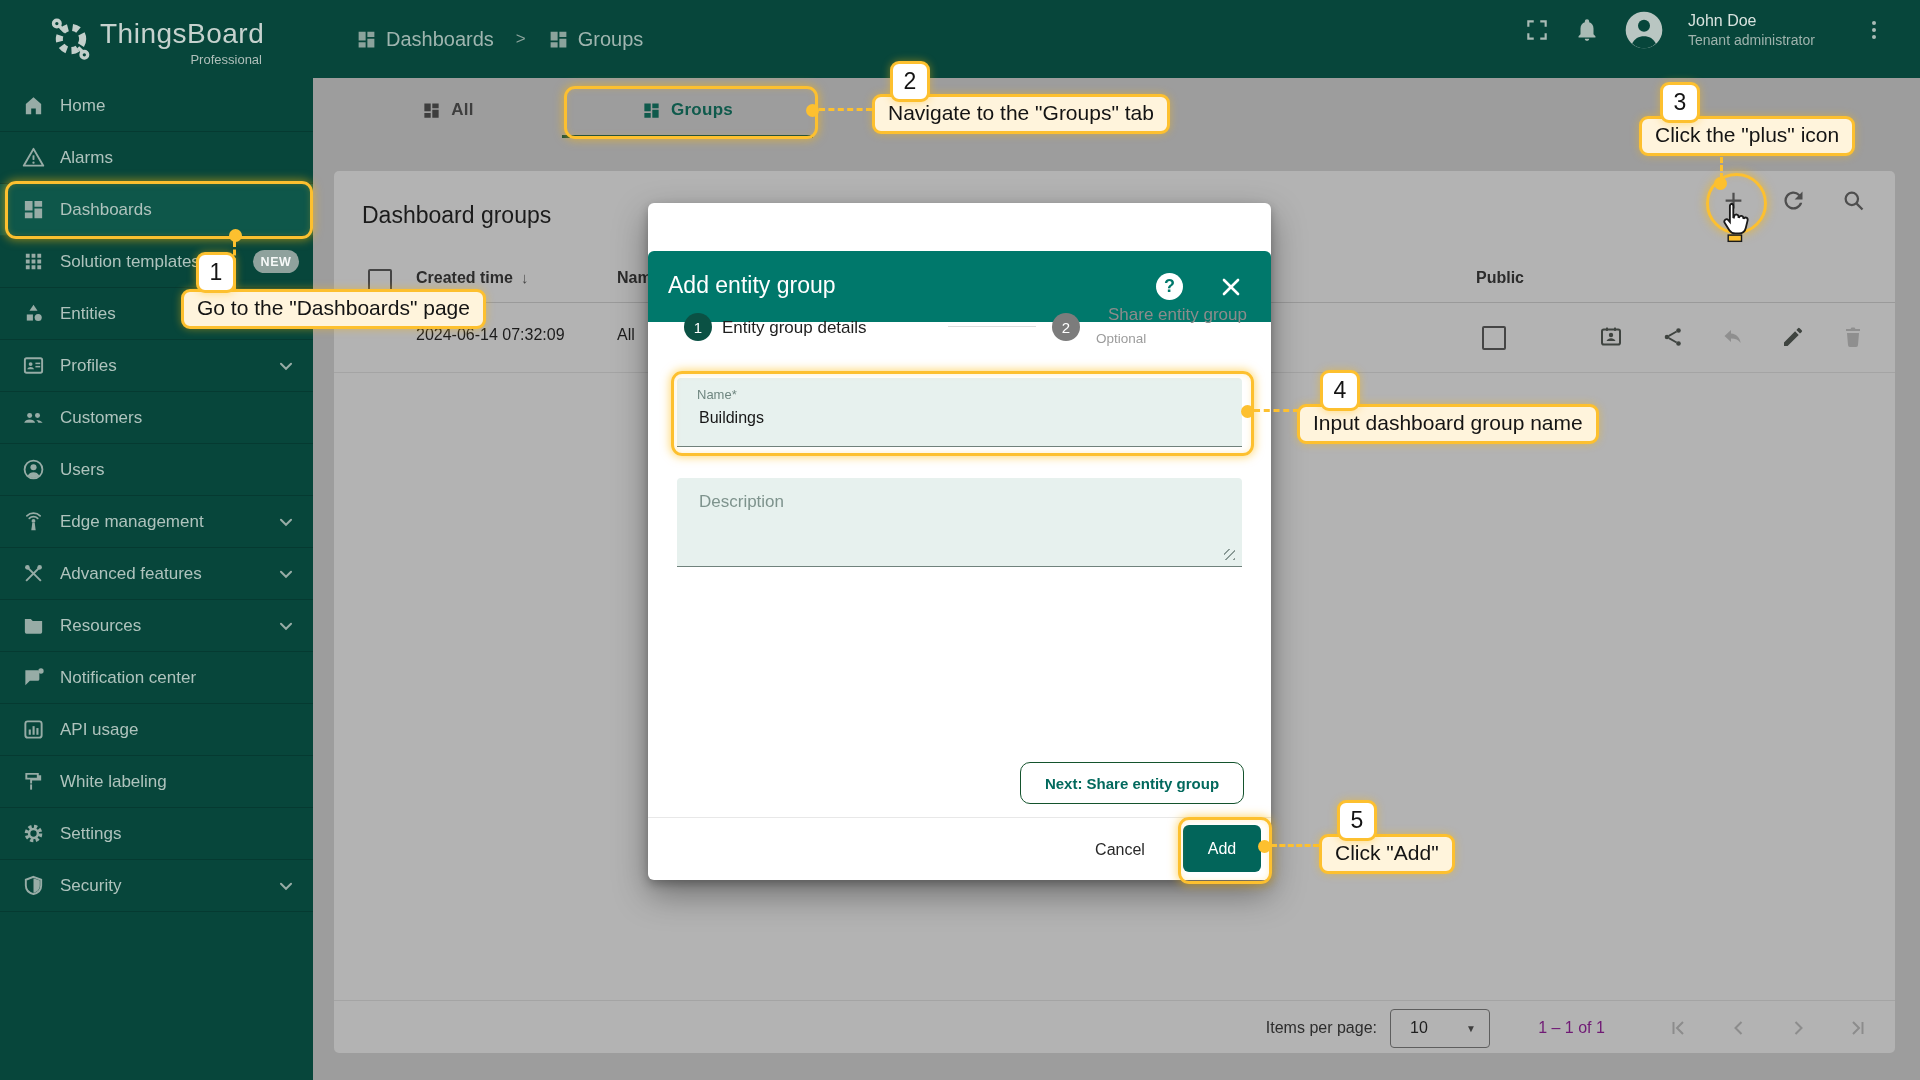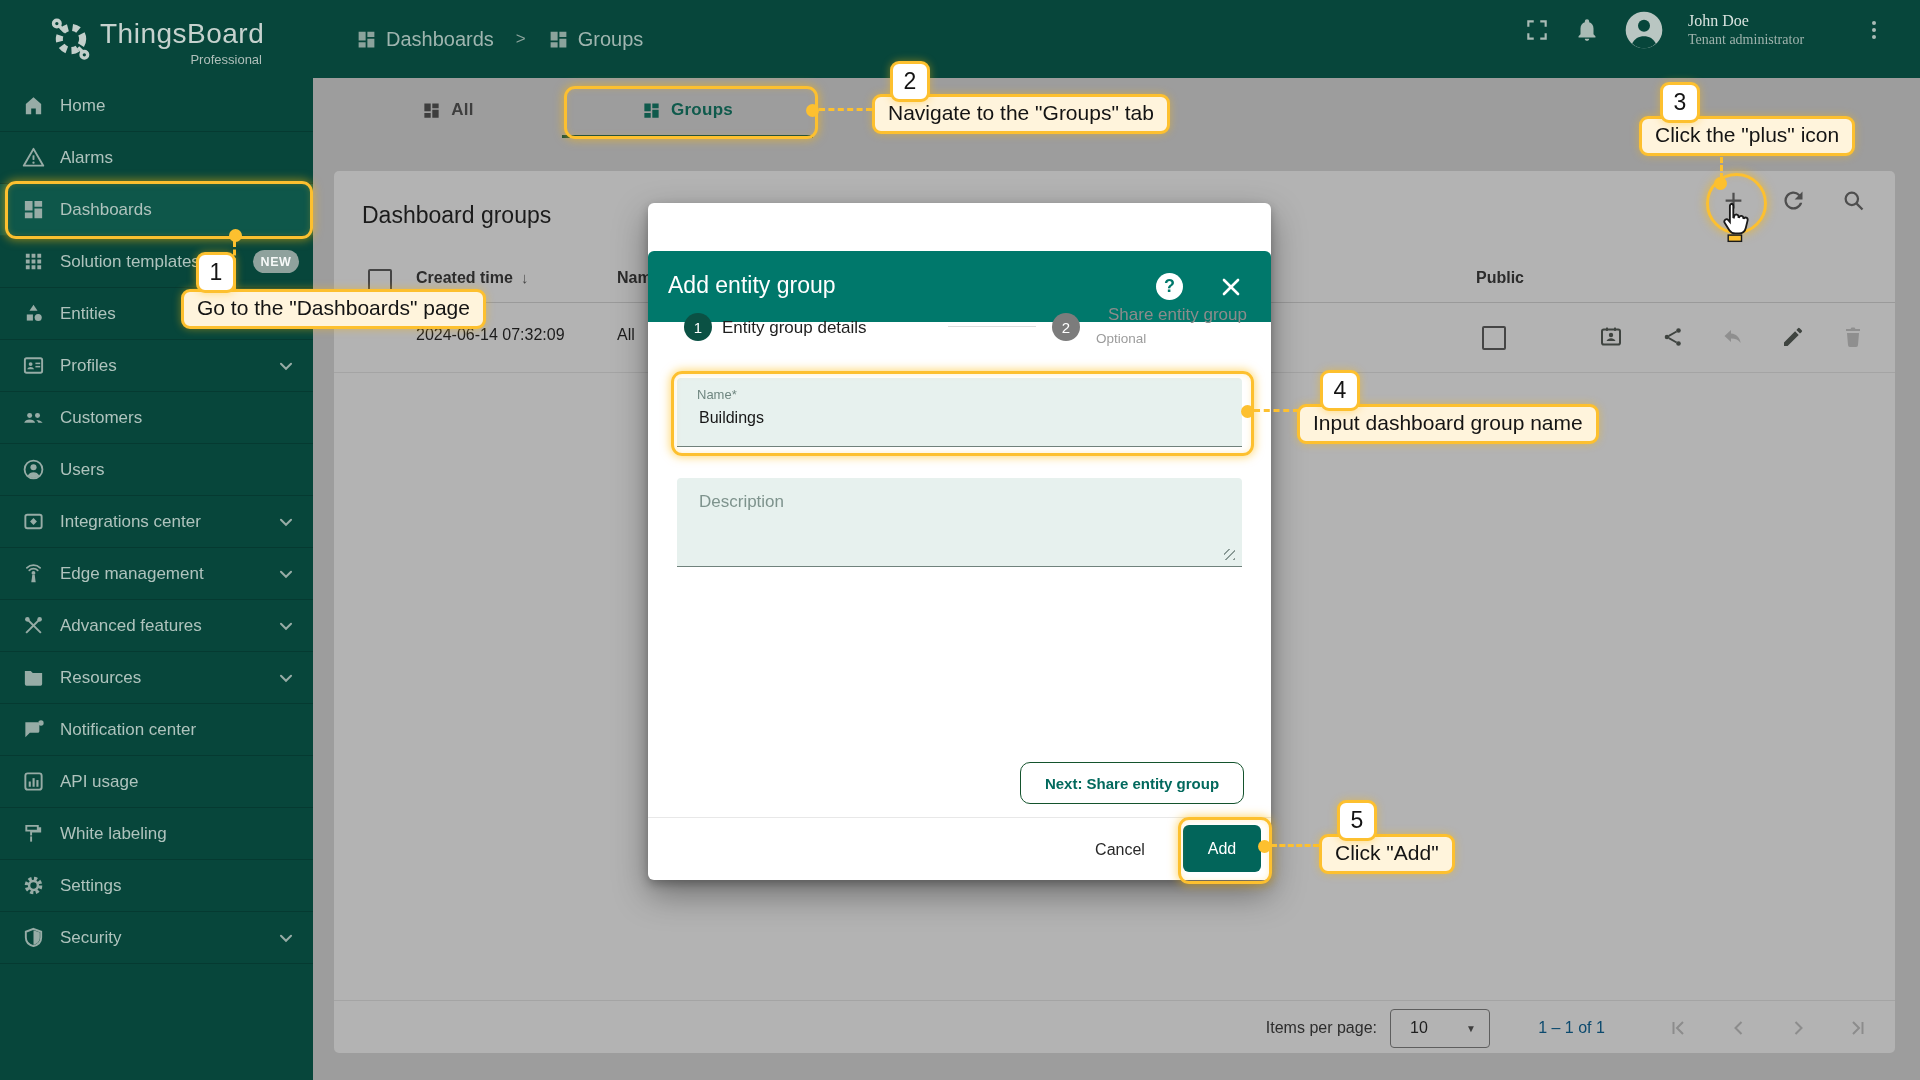--- a/index.html
+++ b/index.html
@@ -20,21 +20,21 @@
   .chev{position:absolute;right:16px;width:22px;height:22px;color:#97ACA6;}
   .new-badge{position:absolute;left:253px;top:14px;width:46px;height:23px;border-radius:12px;background:#8FA29D;color:#F6F9F8;
     font-size:12.5px;font-weight:bold;letter-spacing:.6px;display:flex;align-items:center;justify-content:center;}
 
   
   .topbar{position:absolute;left:313px;top:0;width:1607px;height:78px;background:#07463B;z-index:10;display:flex;align-items:center;}
   .crumbs{display:flex;align-items:center;margin-left:43px;color:#9FB5AF;}
   .crumb-ic{width:21px;height:21px;color:#8BA39C;margin-right:9px;}
   .crumb-txt{font-size:20px;font-weight:500;}
   .crumb-sep{margin:0 22px;font-size:17px;color:#8BA39C;}
-  .top-right{position:absolute;right:0;top:0;height:60px;display:flex;align-items:center;gap:24px;padding-right:34px;font-family:Liberation Serif, serif;}
+  .top-right{position:absolute;right:0;top:0;height:60px;display:flex;align-items:center;gap:24px;padding-right:34px;}
   .tbic{width:26px;height:26px;color:#A9BBB5;cursor:pointer;}
   .avatar{width:40px;height:40px;}
   .uinfo{width:150px;line-height:1.35;}
   .uname{font-size:16px;color:#D9E3DF;}
   .urole{font-size:14px;color:#9FB3AD;}
   .kebab{width:24px;height:24px;color:#A9BBB5;cursor:pointer;}
 
   
   .tabstrip{position:absolute;left:313px;top:78px;width:1607px;height:64px;background:#9D9D9D;}
   .tab{position:absolute;top:0;height:64px;display:flex;align-items:center;justify-content:center;gap:10px;cursor:pointer;}
@@ -54,21 +54,21 @@
   .th{position:absolute;font-size:16px;font-weight:bold;color:#2C2C2C;top:13px;}
   .td{position:absolute;font-size:16px;color:#1C1C1C;top:24px;}
   .sort-arrow{font-size:15px;color:#4A4A4A;margin-left:8px;}
   .ric{position:absolute;top:23px;width:24px;height:24px;cursor:pointer;}
   .ric.dark{color:#3F4440;} .ric.dim{color:#8F8F8F;}
   .pagrow{position:absolute;left:0;top:829px;width:1561px;height:53px;border-top:1px solid #A4A4A4;}
   .pg-label{position:absolute;left:903px;top:18px;width:140px;text-align:right;font-size:16px;color:#2D2D2D;}
   .pg-select{position:absolute;left:1056px;top:8px;width:98px;height:37px;border:1.5px solid #5E5E5E;border-radius:4px;cursor:pointer;}
   .pg-select .val{position:absolute;left:19px;top:9px;font-size:16px;color:#1E1E1E;}
   .pg-select .caret{position:absolute;right:13px;top:13px;font-size:10px;color:#3E3E3E;}
-  .pg-range{position:absolute;left:1180px;top:18px;width:115px;text-align:center;font-size:16px;color:#0c4a6e;}
+  .pg-range{position:absolute;left:1180px;top:18px;width:115px;text-align:center;font-size:16px;color:#701a75;}
   .pgic{position:absolute;top:15px;width:24px;height:24px;color:#8C8C8C;cursor:pointer;}
 
   
   .dialog{position:absolute;left:648px;top:203px;width:623px;height:677px;background:#FFFFFF;border-radius:6px;z-index:40;
     box-shadow:0 14px 34px rgba(0,0,0,.38),0 4px 10px rgba(0,0,0,.25);}
   .dlg-head{position:absolute;left:0;top:0;width:623px;height:71px;background:#00786B;border-radius:6px 6px 0 0;margin-top:48px;}
   .dlg-title{position:absolute;left:20px;top:21px;font-size:23px;font-weight:500;color:#FFFFFF;}
   .dlg-help{position:absolute;left:508px;top:22px;width:27px;height:27px;border-radius:50%;background:#FFFFFF;color:#00786B;
     font-size:18px;font-weight:bold;display:flex;align-items:center;justify-content:center;cursor:pointer;}
   .dlg-close{position:absolute;left:570px;top:23px;width:26px;height:26px;color:#FFFFFF;cursor:pointer;}
@@ -196,30 +196,20 @@
 
       <div class="nav-item">
         <svg class="nic" viewBox="0 0 24 24" fill="currentColor">
             <circle cx="12" cy="12" r="9.3" fill="none" stroke="currentColor" stroke-width="1.9"></circle>
             <circle cx="12" cy="9.6" r="3.2"></circle>
             <path d="M5.9 18.5c1.4-2.4 3.5-3.6 6.1-3.6s4.7 1.2 6.1 3.6a9.3 9.3 0 0 1-12.2 0z"></path>
           </svg>
         <span class="nav-label">Users</span>
       </div>
 
-      <div class="nav-item">
-        <svg class="nic" viewBox="0 0 24 24" fill="currentColor">
-            <rect x="3.5" y="5" width="17" height="14" rx="2" fill="none" stroke="currentColor" stroke-width="2"></rect>
-            <path d="M12 8.4 15.6 12 12 15.6 8.4 12z"></path>
-          </svg>
-        <span class="nav-label">Integrations center</span>
-        <svg class="chev" viewBox="0 0 24 24" fill="none" stroke="currentColor" stroke-width="2.2" stroke-linecap="round">
-            <path d="M6.5 9.5 12 15l5.5-5.5"></path>
-          </svg>
-      </div>
 
 
       <div class="nav-item">
         <svg class="nic" viewBox="0 0 24 24" fill="currentColor">
             <circle cx="12" cy="11.4" r="2"></circle>
             <path d="M10.7 13.6h2.6l1 7.4h-4.6z"></path>
             <path d="M7.6 8.7a6.3 6.3 0 0 1 8.8 0M5.1 6.2a9.8 9.8 0 0 1 13.8 0" fill="none" stroke="currentColor" stroke-width="1.8" stroke-linecap="round"></path>
           </svg>
         <span class="nav-label">Edge management</span>
         <svg class="chev" viewBox="0 0 24 24" fill="none" stroke="currentColor" stroke-width="2.2" stroke-linecap="round">

